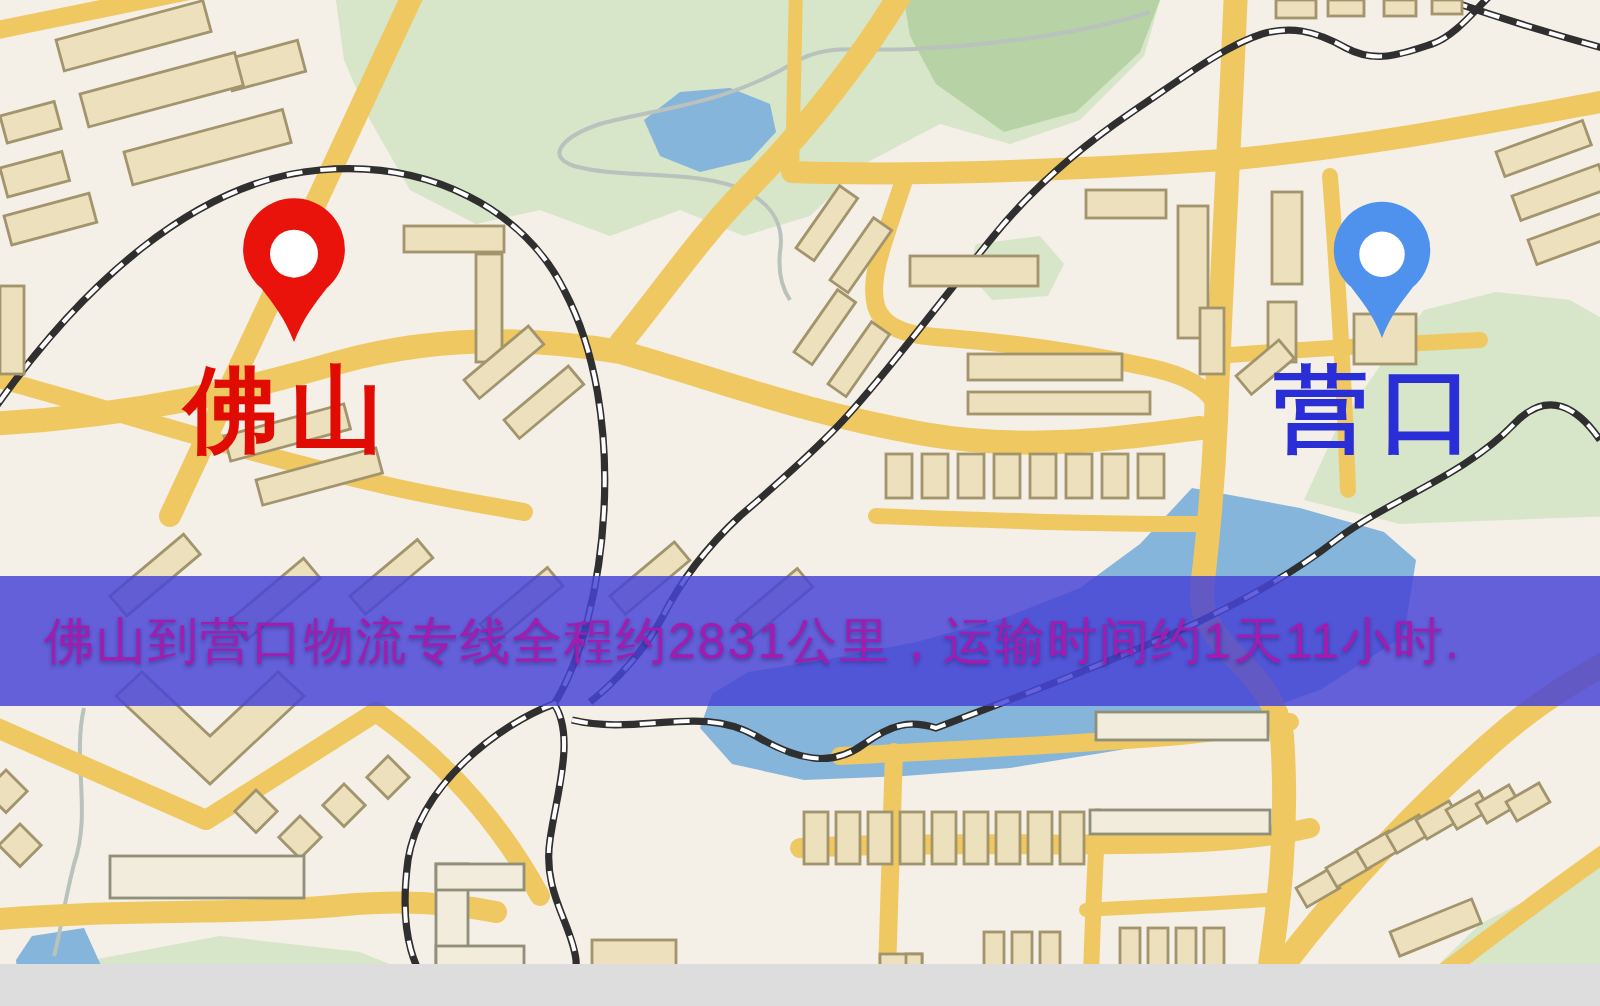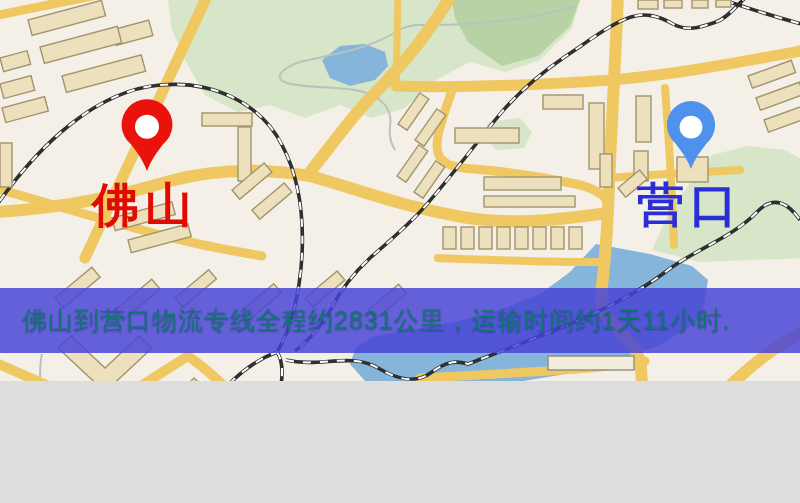--- a/index.html
+++ b/index.html
@@ -1,18 +1,18 @@
 <!DOCTYPE html>
 <html><head>
 <meta charset="utf-8">
 <style>
   html,body{margin:0;padding:0;background:#ddd;}
   #screen{
     position:relative;
-    width:800px;height:381px;
+    width:800px;height:482px;
     overflow:hidden;
     font-family:"Liberation Sans", sans-serif;
     background:#f4efe7;
   }
   #map-svg{position:absolute;left:0;top:0;width:800px;height:503px;display:block;}
   .city-label{
     font-family:"Liberation Serif", serif;
     font-weight:bold;
     font-size:47px;
     letter-spacing:6px;
@@ -21,21 +21,21 @@
     position:absolute;
     left:0;top:288px;
     width:800px;height:65px;
     background:rgba(72,68,214,0.84);
     display:flex;
     align-items:center;
     box-sizing:border-box;
     padding-left:22px;
   }
   #banner .banner-text{
-    color:#0f766e;
+    color:#a21caf;
     font-size:25px;
     letter-spacing:1px;
     text-shadow:0 1px 2px rgba(20,20,90,0.45);
     white-space:nowrap;
   }
 </style>
 </head>
 <body>
 
 <div id="screen">

